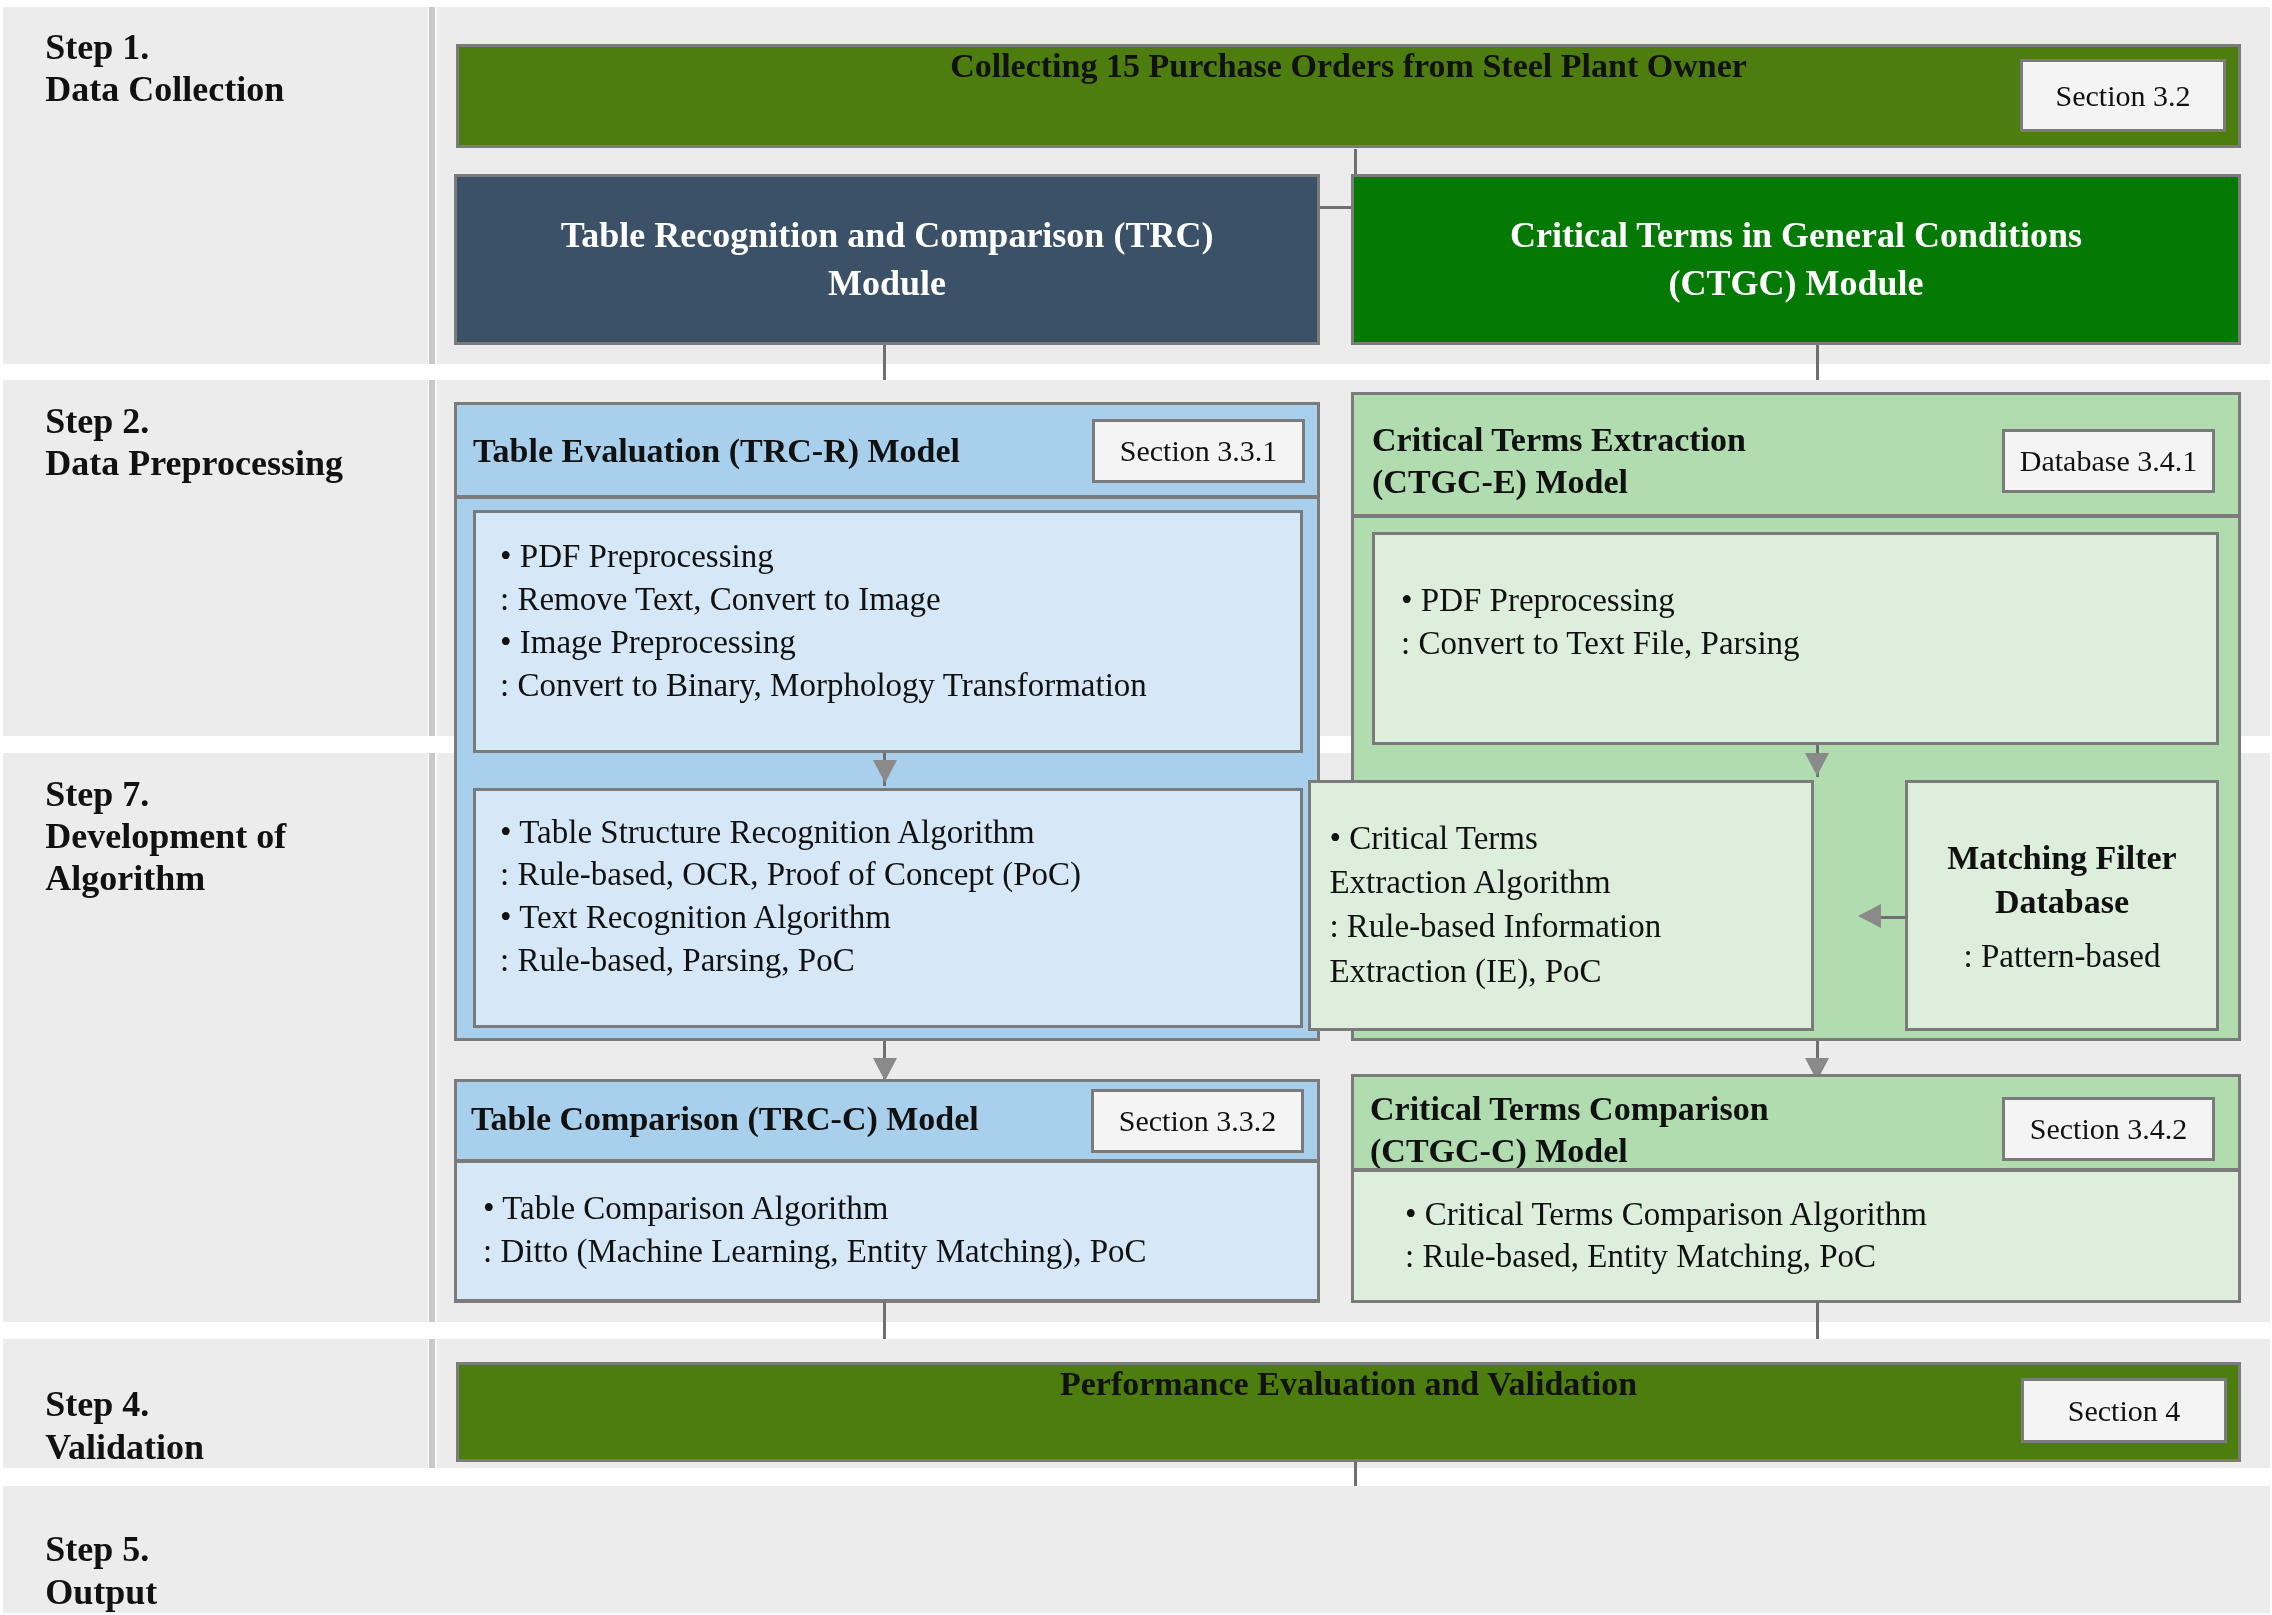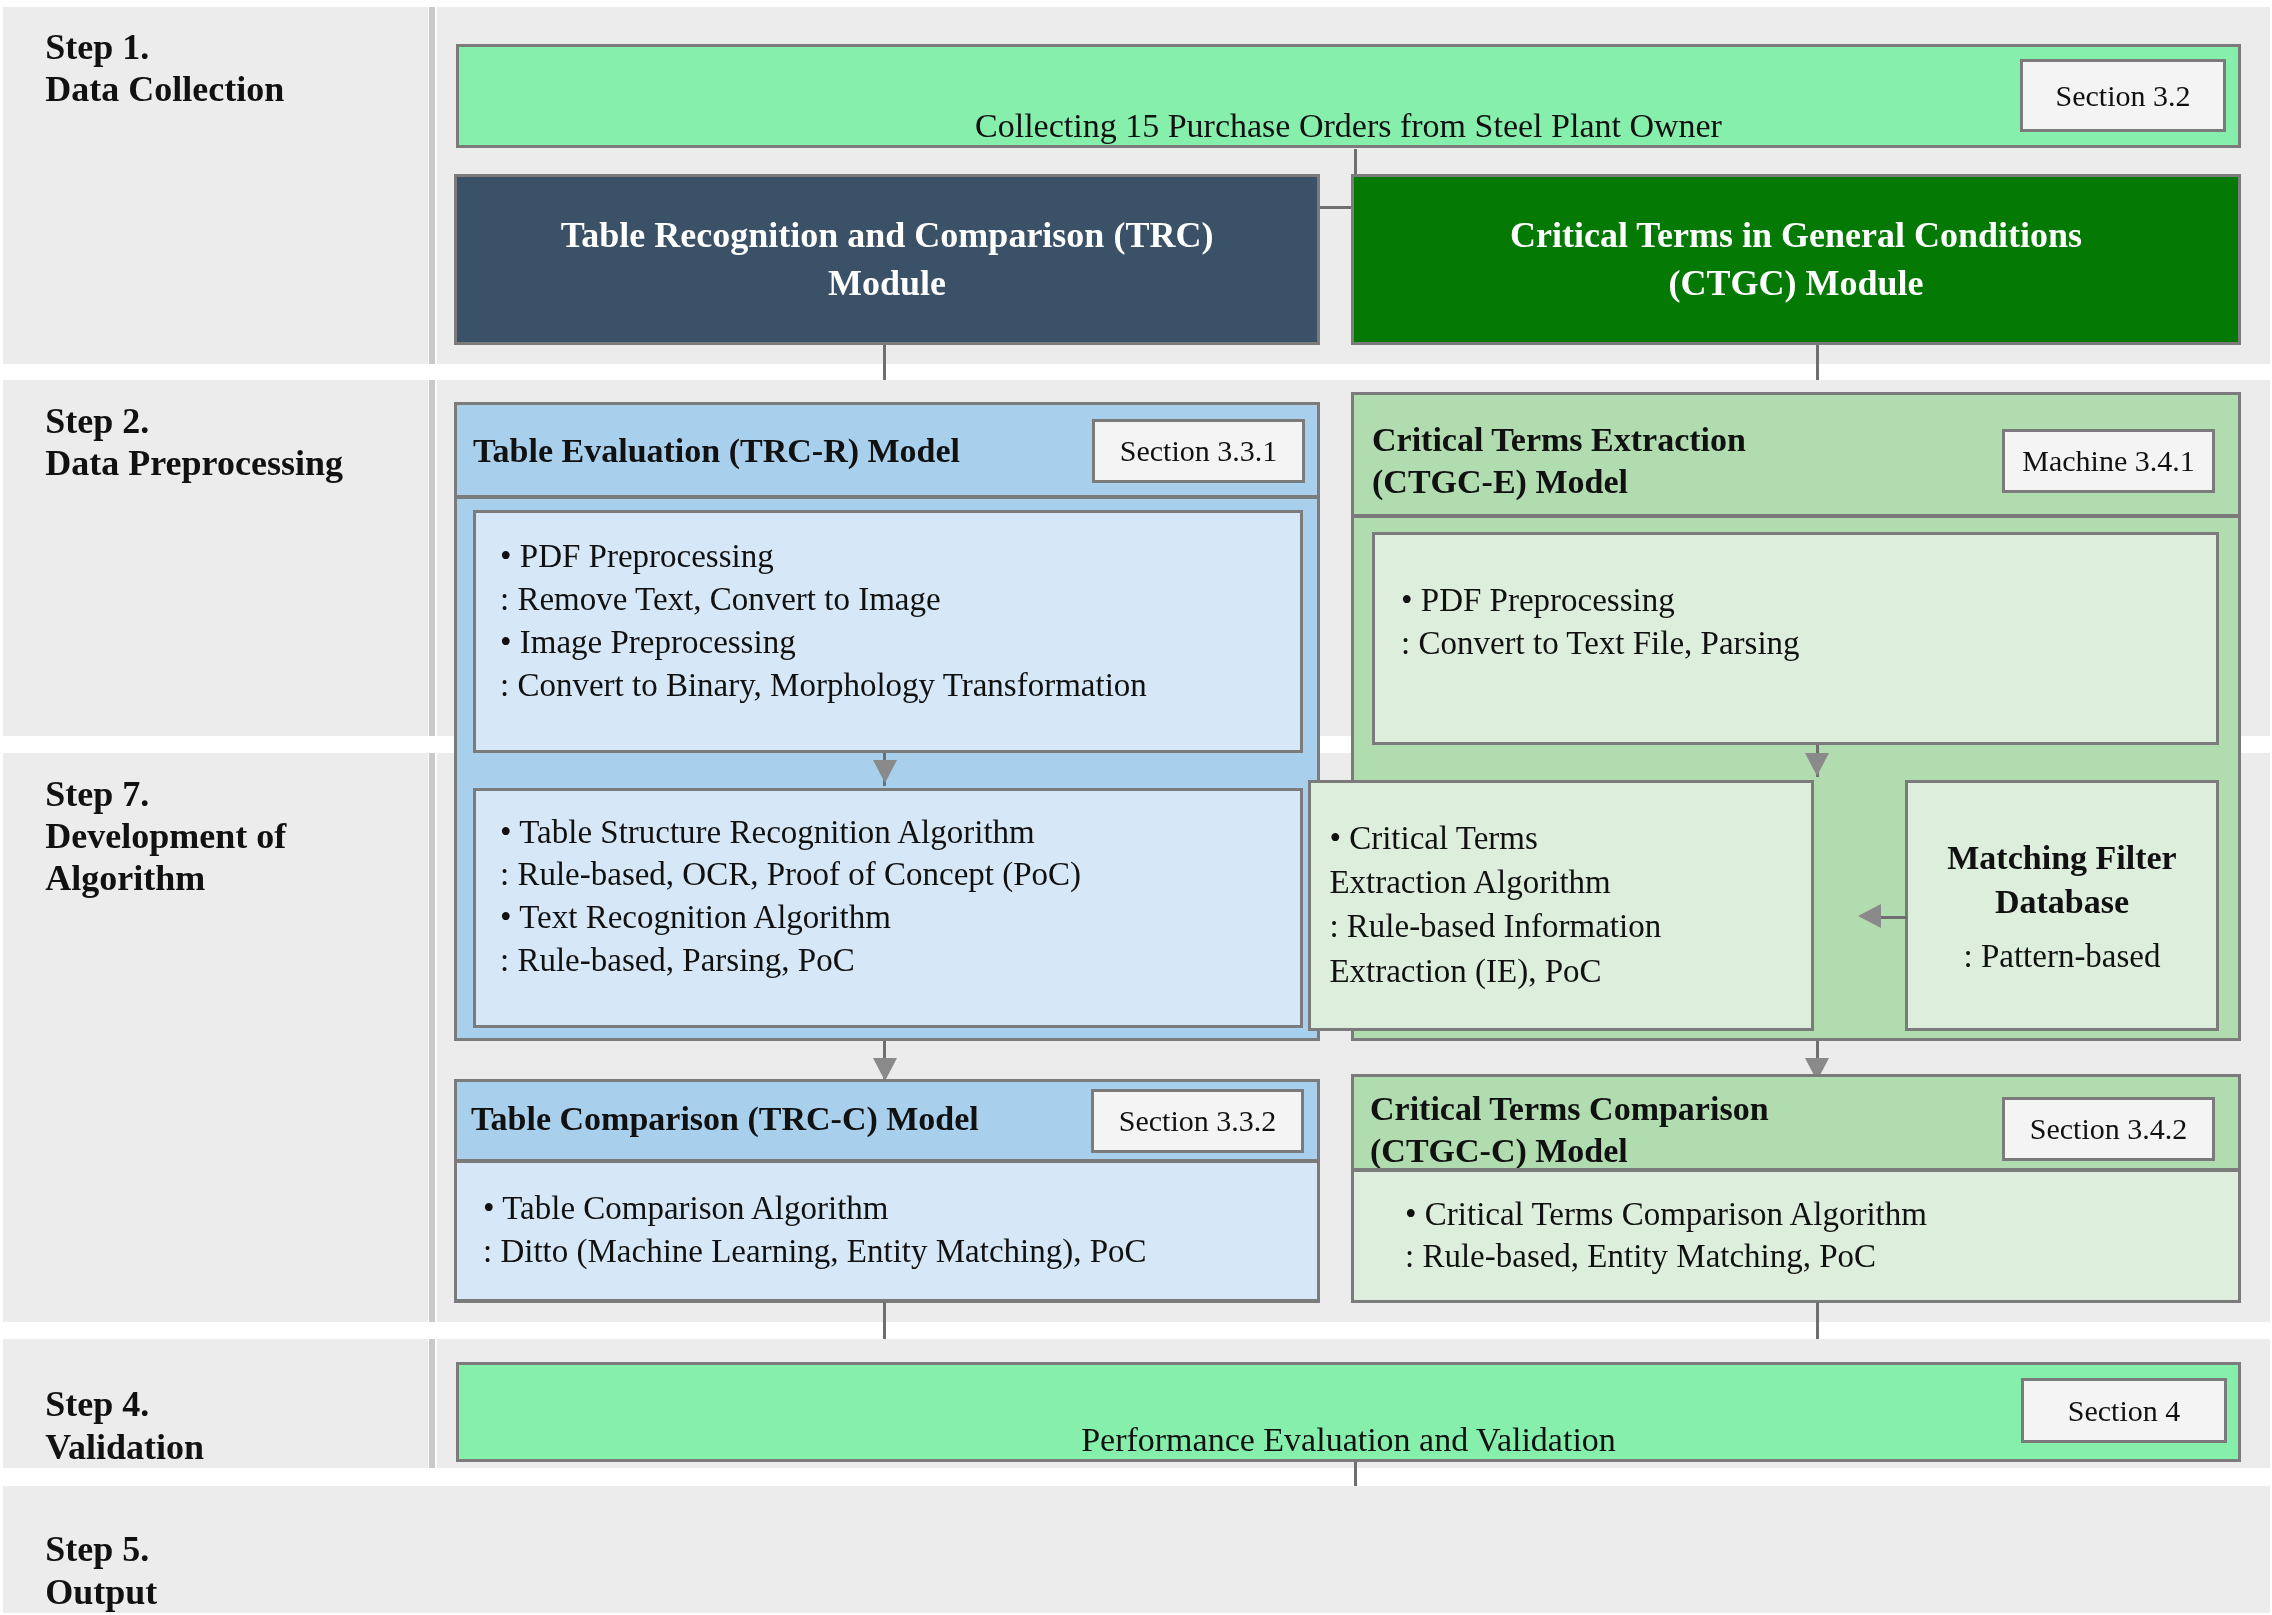--- a/index.html
+++ b/index.html
@@ -42,24 +42,25 @@
   .vsep {
     position: absolute;
     left: 429px;
     width: 6px;
     background: #c9c9c9;
   }
 
   .wide-bar {
     position: absolute;
     border: 3.8px solid #7b7b7b;
-    background: #86efac;
-    display: flex;
-    align-items: flex-end;
+    background: #4d7c0f;
+    display: flex;
+    align-items: flex-start;
     justify-content: center;
+    font-weight: bold;
   }
   .wide-bar .txt { font-size: 34px; color: #111; }
 
   .section-tag {
     position: absolute;
     border: 3.3px solid #7b7b7b;
     background: #f4f4f4;
     display: flex;
     align-items: center;
     justify-content: center;
@@ -243,21 +244,21 @@
 
   <div class="ln-v" style="left:883px; top:1041px; height:50px;"></div>
   <div class="arrow-d" style="left:873px; top:1058px;"></div>
 
   <div class="panel green" style="left:1351px; top:392px; width:890px; height:649px; border:3.8px solid #7b7b7b;"></div>
 
   <div class="model-head" style="left:1372px; top:413px; width:597px; height:96px;">
     <span class="name">Critical Terms Extraction
 (CTGC-E) Model</span>
   </div>
-  <div class="section-tag" style="left:2002px; top:429px; width:213px; height:64px;">Machine 3.4.1</div>
+  <div class="section-tag" style="left:2002px; top:429px; width:213px; height:64px;">Database 3.4.1</div>
   <div class="rule" style="left:1351px; top:514px; width:890px;"></div>
 
   <div class="inner green" style="left:1372px; top:532px; width:847px; height:213px;">
     <div class="bullets" style="padding:44px 22px 0 26px;">•   PDF Preprocessing
     : Convert to Text File, Parsing</div>
   </div>
 
   <div class="ln-v" style="left:1816px; top:745px; height:31.5px;"></div>
   <div class="arrow-d" style="left:1805px; top:753px;"></div>
 

